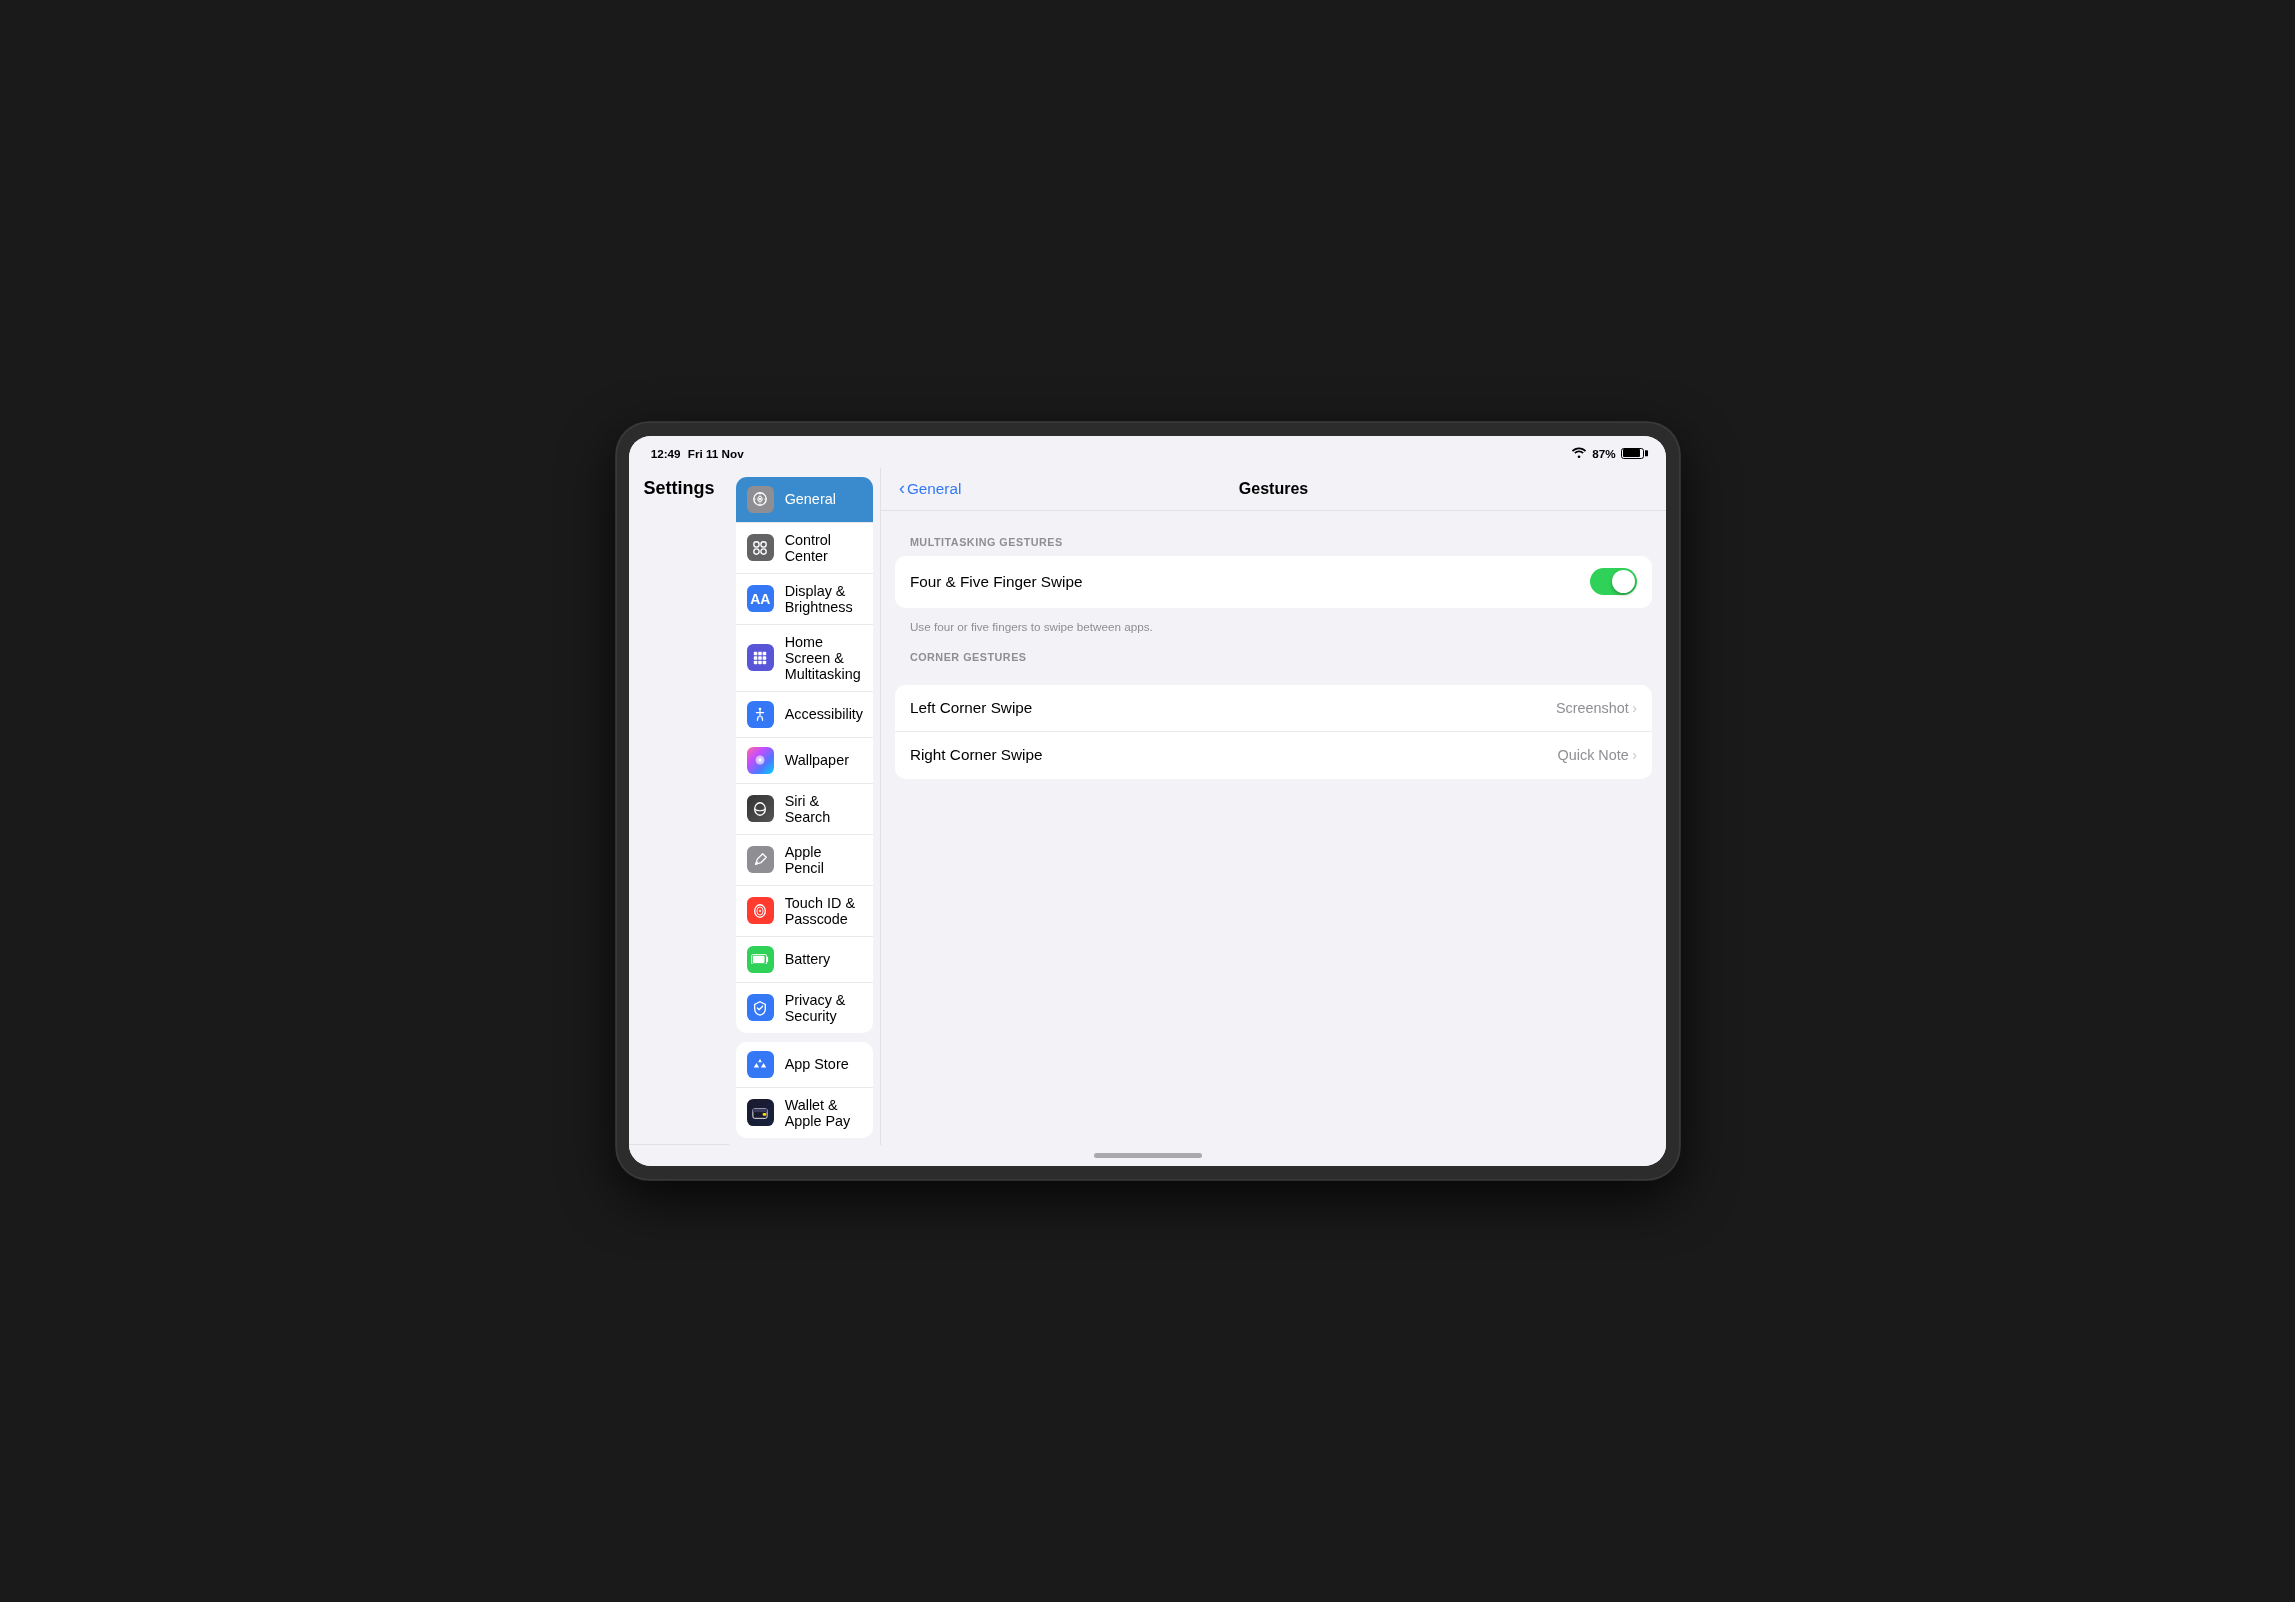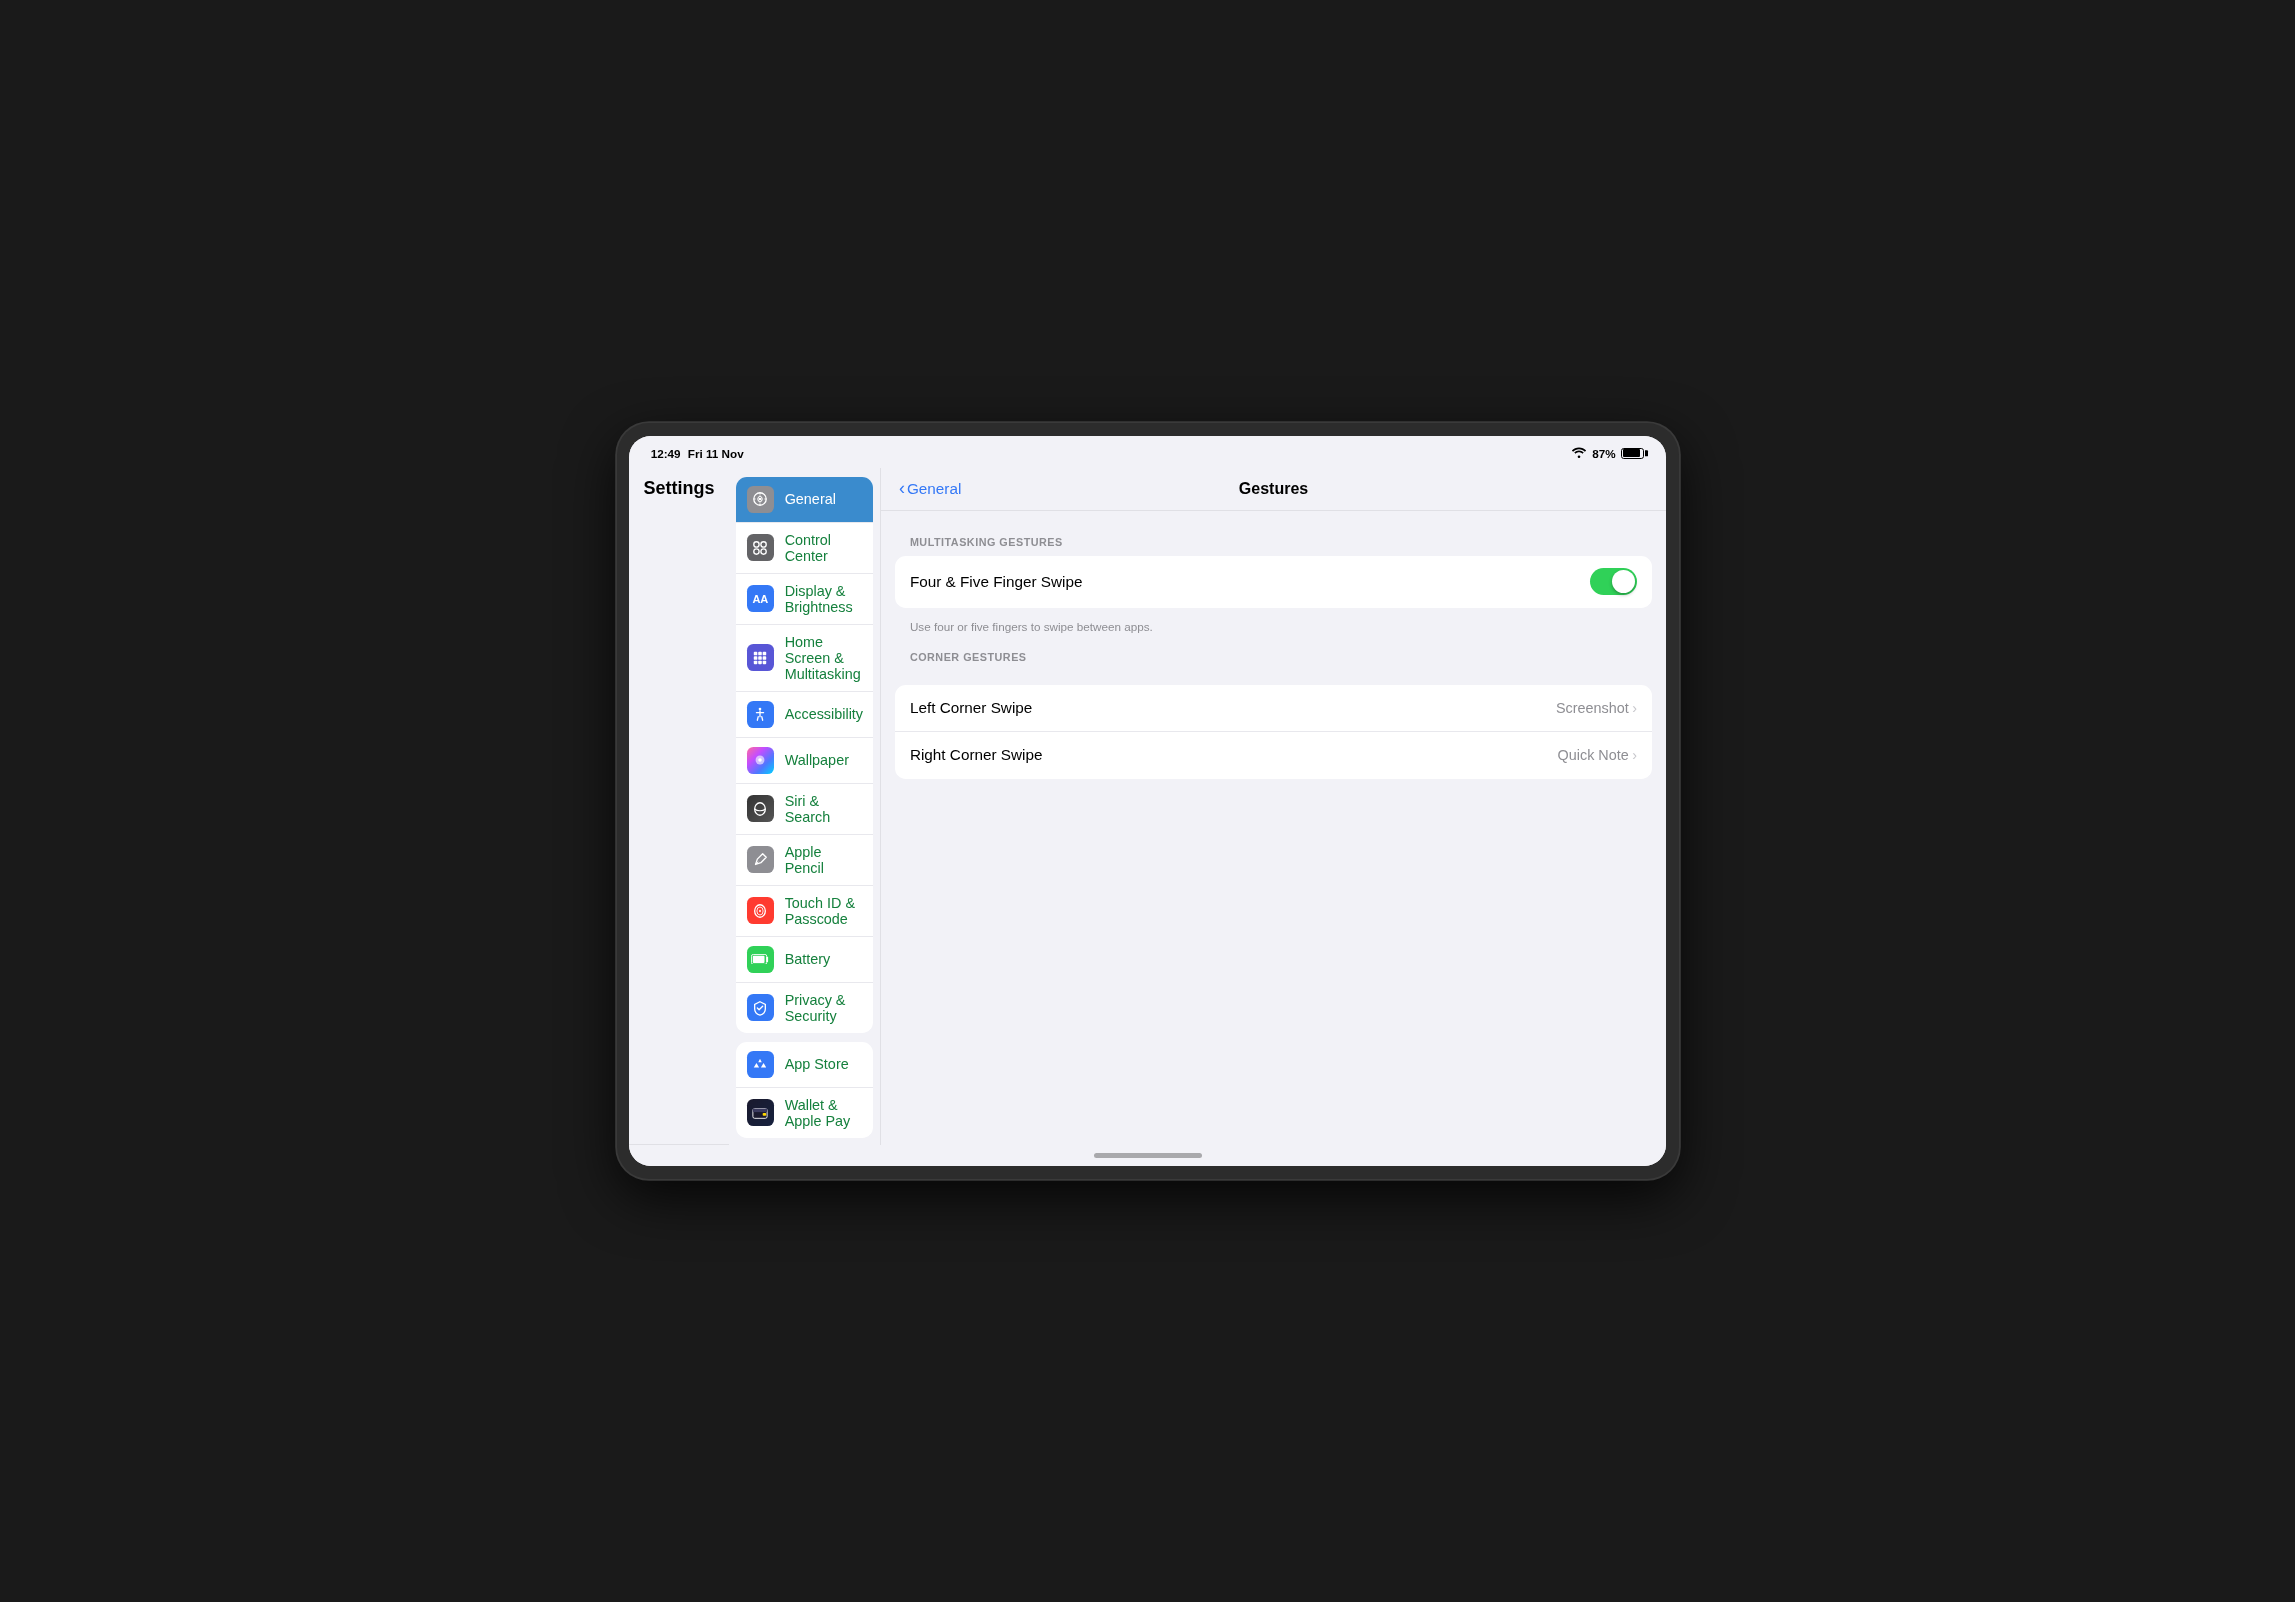--- a/index.html
+++ b/index.html
@@ -148,21 +148,21 @@
       border-radius: 6.3px;
       display: flex;
       align-items: center;
       justify-content: center;
       flex-shrink: 0;
       font-size: 14.4px;
     }
 
     .item-label {
       font-size: 14.4px;
-      color: #15803d;
+      color: #000000;
     }
 
     
     .icon-general { background: #8e8e93; }
     .icon-control { background: #636366; }
     .icon-display { background: #3478f6; }
     .icon-homescreen { background: #5856d6; }
     .icon-accessibility { background: #3478f6; }
     .icon-wallpaper { background: linear-gradient(135deg, #ff6b9d, #c44dff, #4d79ff, #00d4ff); }
     .icon-siri { background: linear-gradient(135deg, #333, #555); }
@@ -368,21 +368,21 @@
                   <circle cx="13" cy="5" r="3" stroke="white" stroke-width="1.5"></circle>
                   <circle cx="5" cy="13" r="3" stroke="white" stroke-width="1.5"></circle>
                   <circle cx="13" cy="13" r="3" stroke="white" stroke-width="1.5"></circle>
                 </svg>
               </div>
               <span class="item-label">Control Center</span>
             </div>
 
             <div class="sidebar-item">
               <div class="item-icon icon-display">
-                <span style="color:white;font-size:11px;font-weight:700;">AA</span>
+                <span style="color:white;font-size:14px;font-weight:700;">AA</span>
               </div>
               <span class="item-label">Display &amp; Brightness</span>
             </div>
 
             <div class="sidebar-item">
               <div class="item-icon icon-homescreen">
                 <svg width="16" height="16" viewBox="0 0 18 18" fill="none">
                   <rect x="2" y="2" width="4" height="4" rx="1" fill="white"></rect>
                   <rect x="7" y="2" width="4" height="4" rx="1" fill="white"></rect>
                   <rect x="12" y="2" width="4" height="4" rx="1" fill="white"></rect>

